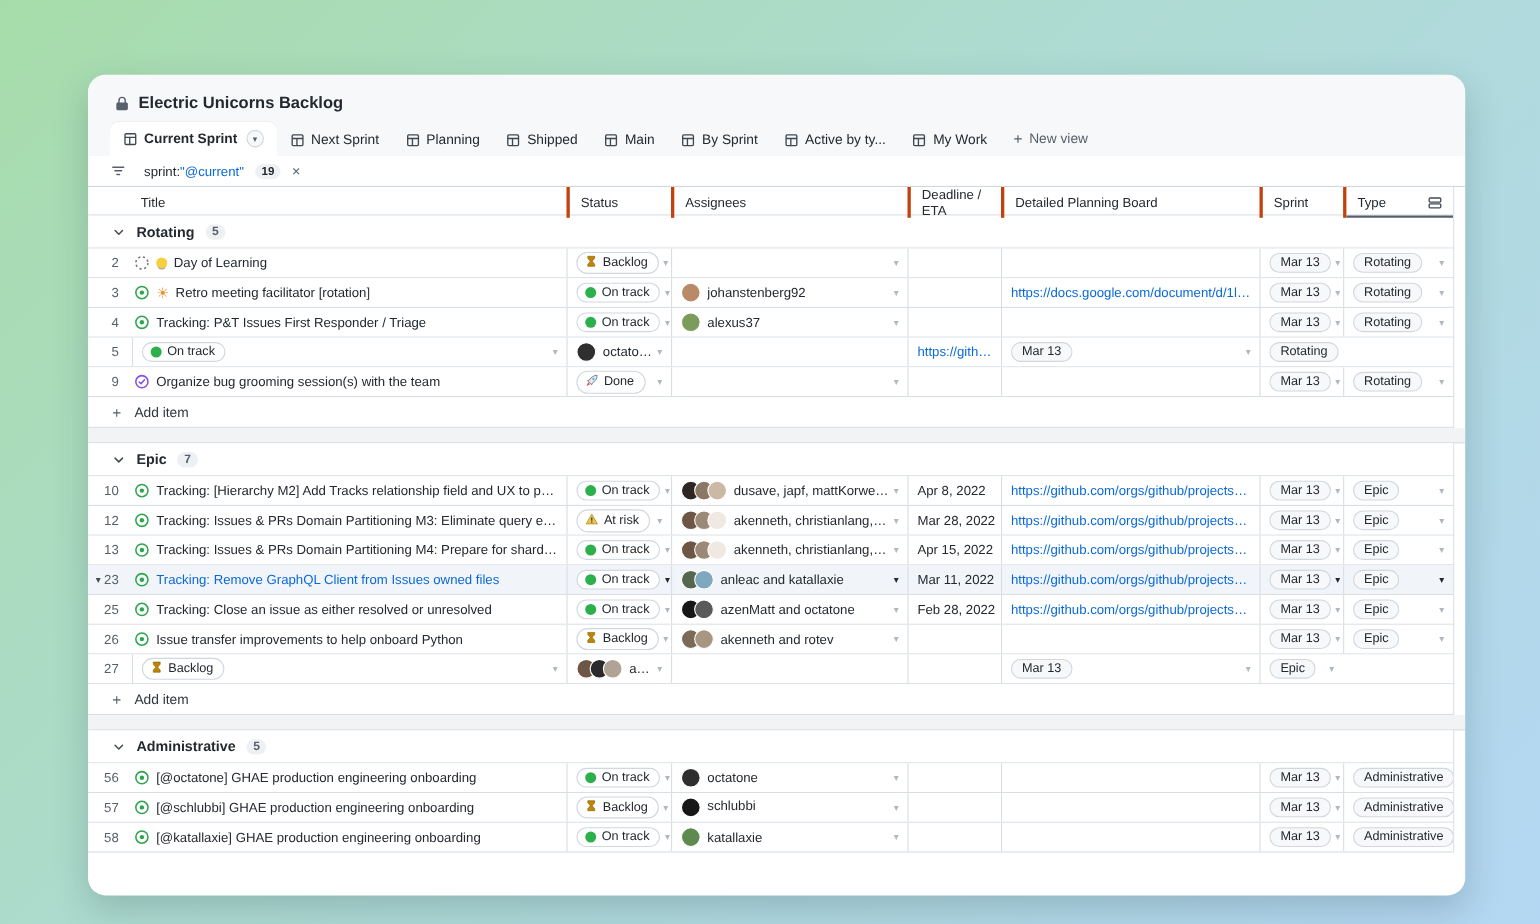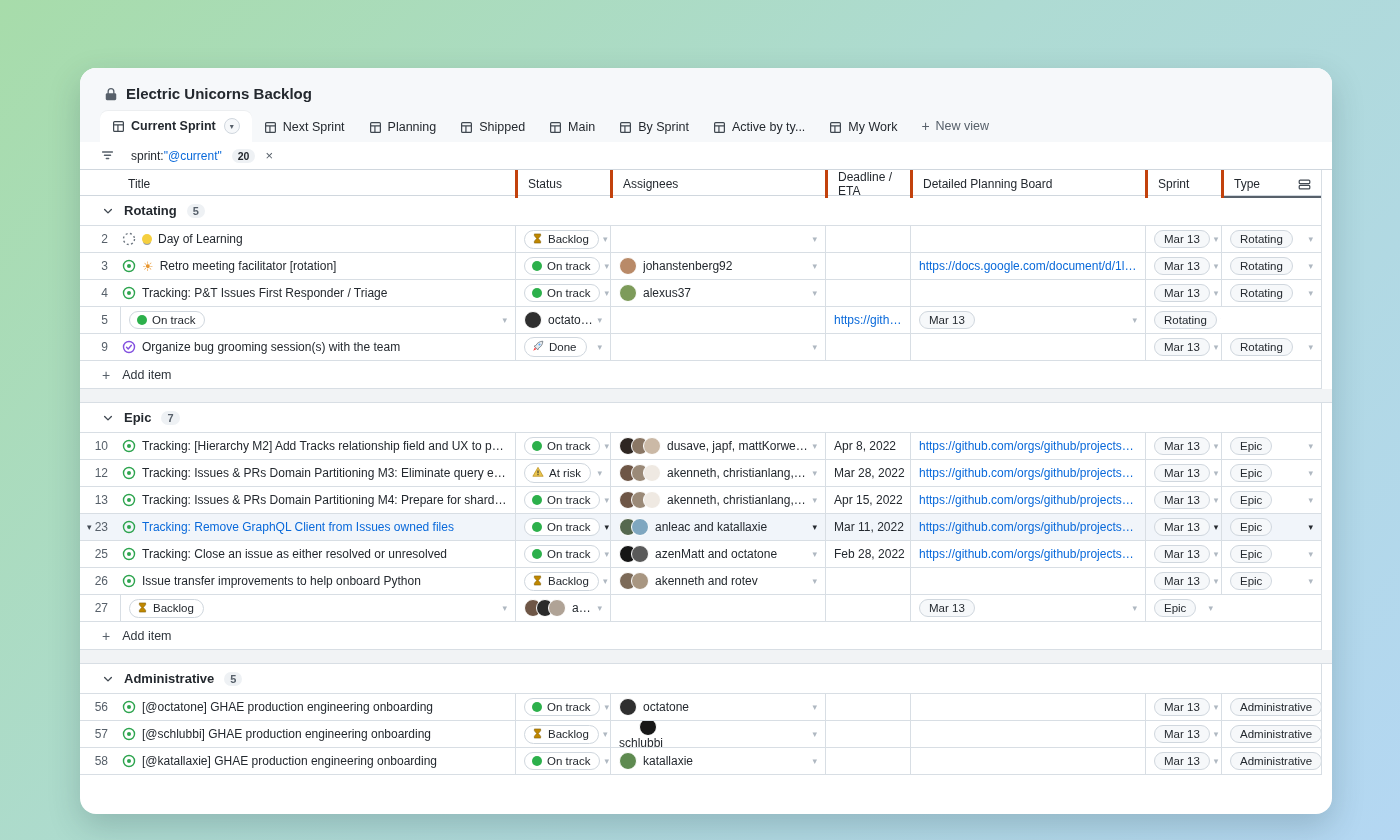--- a/index.html
+++ b/index.html
@@ -187,21 +187,21 @@
 
   <div class="filter-bar">
     <span class="filter-icon">
       <svg width="15" height="15" viewBox="0 0 16 16">
           <path fill="currentColor" d="M2 4.25c0-.41.34-.75.75-.75h10.5a.75.75 0 0 1 0 1.5H2.75A.75.75 0 0 1 2 4.25zm2 3.5c0-.41.34-.75.75-.75h6.5a.75.75 0 0 1 0 1.5h-6.5A.75.75 0 0 1 4 7.75zm2.75 2.75a.75.75 0 0 0 0 1.5h2.5a.75.75 0 0 0 0-1.5h-2.5z"></path>
         </svg>
     </span>
     <span class="fquery">
       <span>sprint:</span><span class="blue">"@current"</span>
     </span>
-    <span class="fbadge">20</span>
+    <span class="fbadge">19</span>
     <span class="fclear">×</span>
   </div>
 
   <div class="table" id="table">
       <div class="hgrid">
         <div class="hcell">
           <span>Title</span>
         </div>
         <div class="hcell">
           <span>Status</span>
@@ -855,21 +855,21 @@
         <div class="cell spread">
           <span class="pill">
             <span class="t-icon"><svg width="11" height="11" viewBox="0 0 12 12">
                 <path d="M2.6 1h6.8v2.1L6.9 6l2.5 2.9V11H2.6V8.9L5.1 6 2.6 3.1z" fill="#bf8700" stroke="#7d5a00" stroke-width=".6"></path>
               </svg></span>
             <span>Backlog</span>
           </span>
           <span class="caret">▾</span>
         </div>
         <div class="cell spread">
-          <span style="display: inline-flex; align-items: flex-end; overflow: hidden; flex-direction: column;">
+          <span style="display: inline-flex; align-items: flex-start; overflow: hidden;">
             <span class="astack">
               <span class="avatar" style="background: rgb(23, 23, 23);"></span>
             </span>
             <span class="aname">schlubbi</span>
           </span>
           <span class="caret">▾</span>
         </div>
         <div class="cell">
           <span></span>
         </div>

